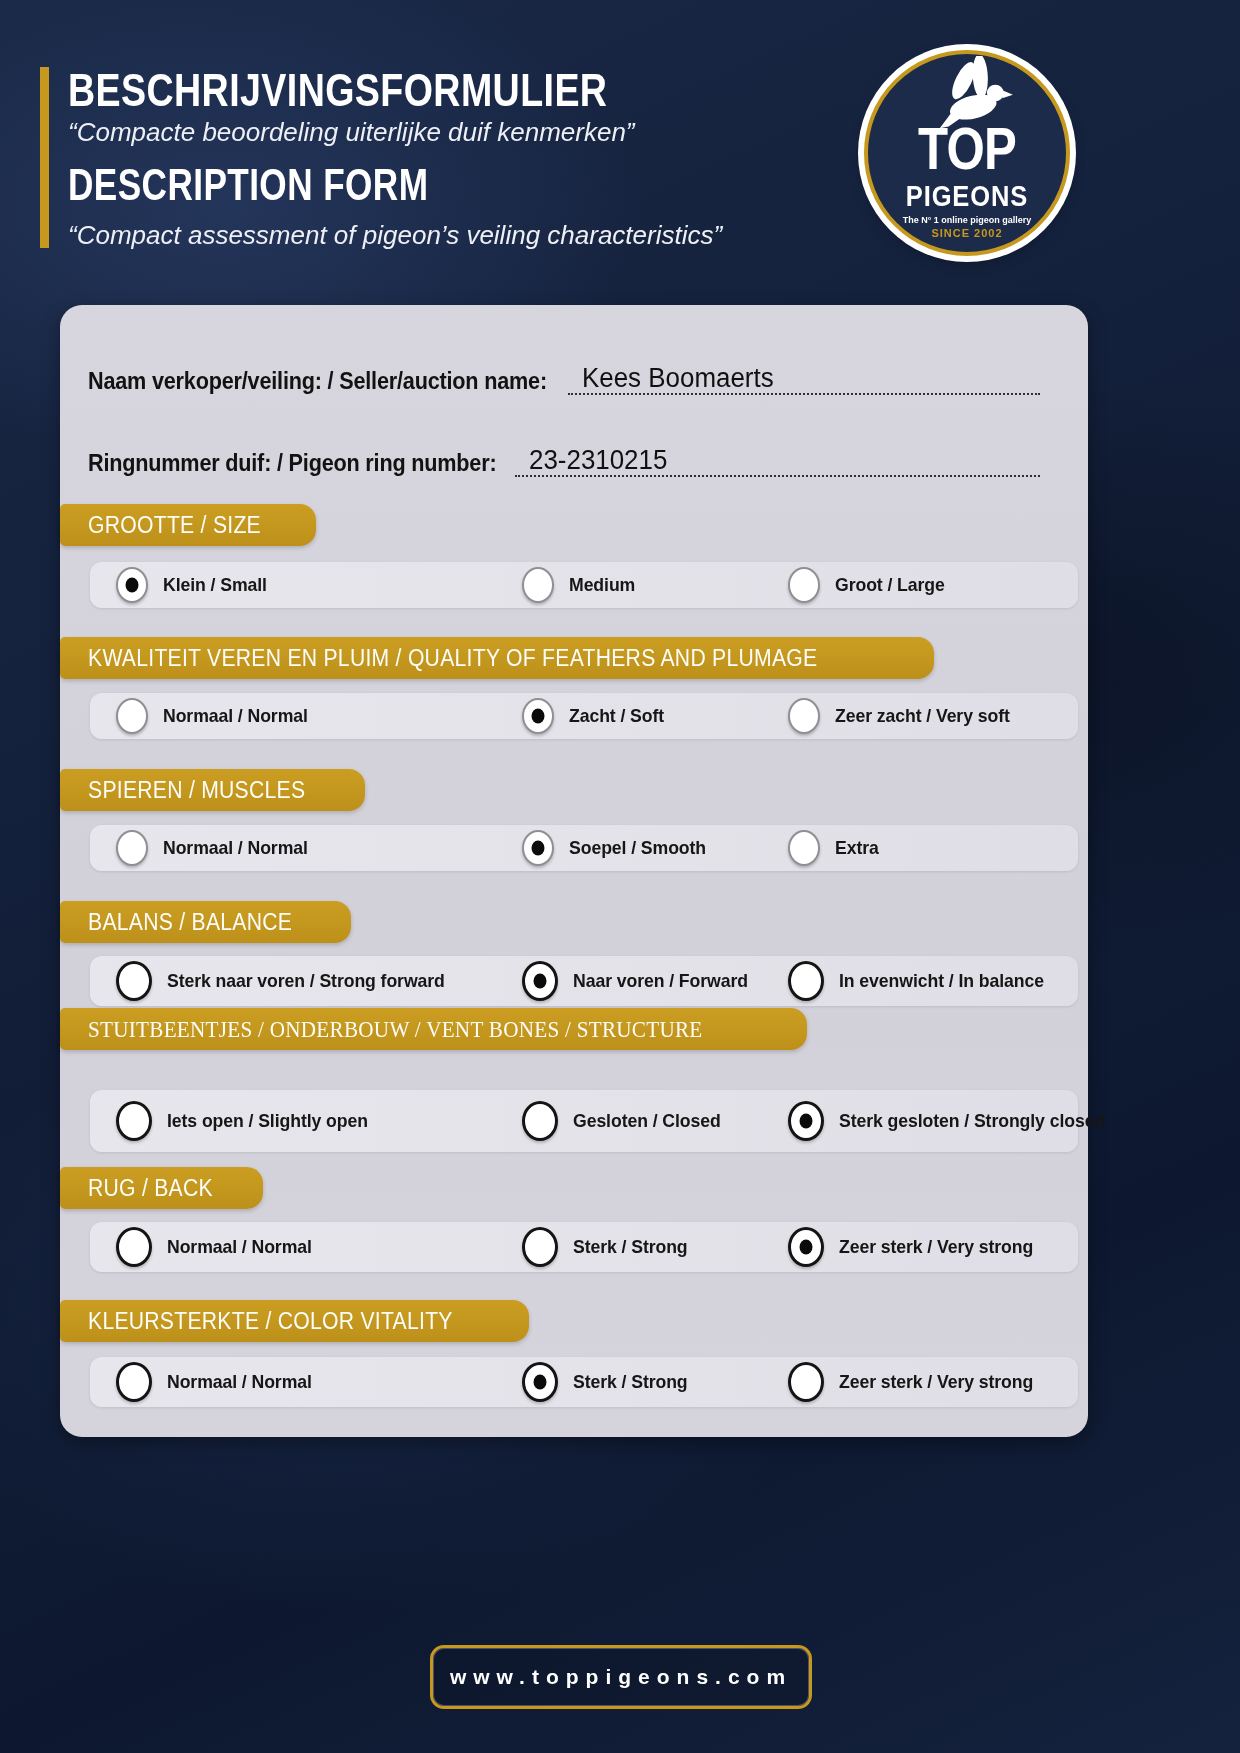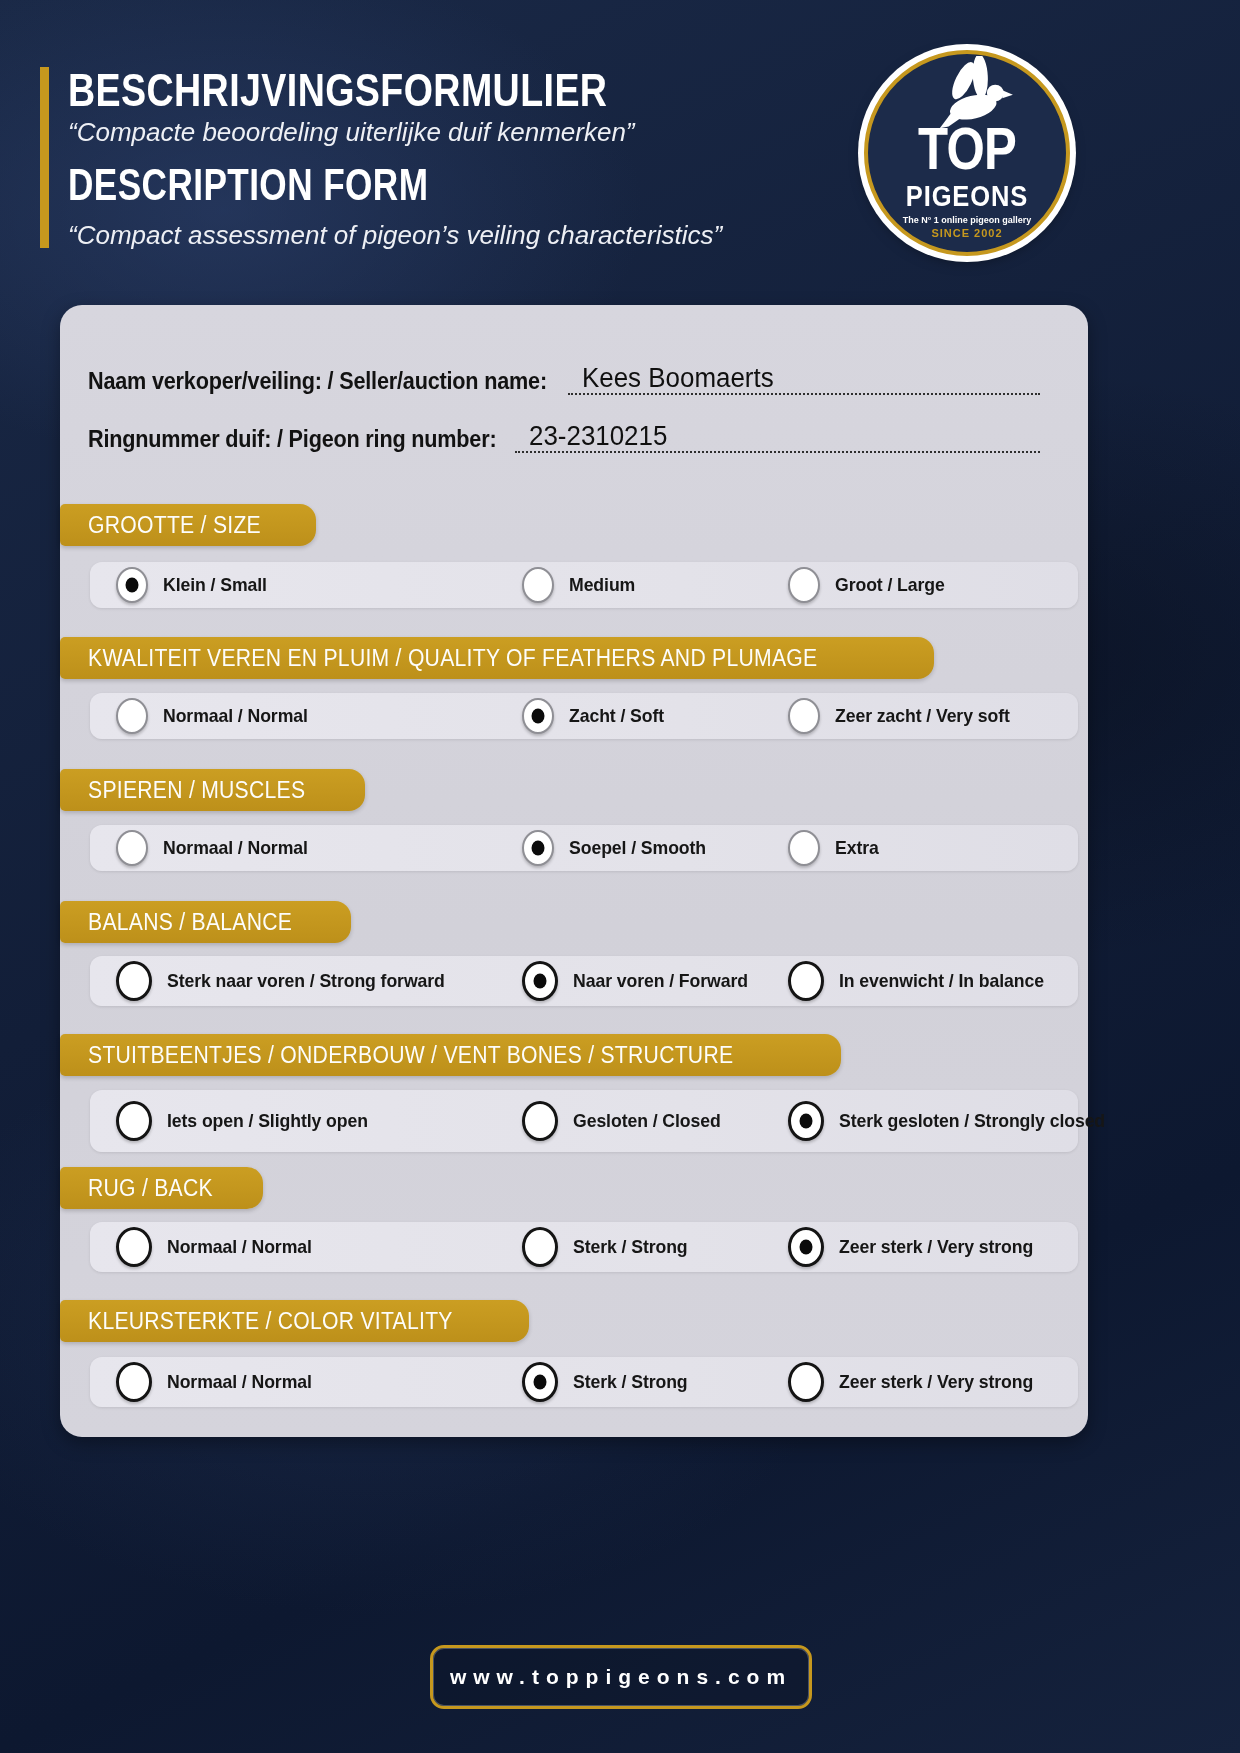--- a/index.html
+++ b/index.html
@@ -90,21 +90,21 @@
     <div class="logo-tagline">The N° 1 online pigeon gallery</div>
     <div class="logo-since">SINCE 2002</div>
   </div>
 
   <div class="panel">
 
     <div class="field" style="top:58px;">
       <span class="flabel">Naam verkoper/veiling: / Seller/auction name:</span>
       <span class="fline"><span class="fvalue">Kees Boomaerts</span></span>
     </div>
-    <div class="field" style="top:116px;">
+    <div class="field" style="top:140px;">
       <span class="flabel">Ringnummer duif: / Pigeon ring number:</span>
       <span class="fline"><span class="fvalue">23-2310215</span></span>
     </div>
 
     <div class="secbar" style="top:199px;text-align:right;">
         <span>GROOTTE / SIZE</span>
       </div>
     <div class="optrow" style="top:257px; height:46px;">
       <div class="option opt1">
           <span class="radio checked"></span>
@@ -167,21 +167,21 @@
       <div class="option opt2">
           <span class="radio checked"></span>
           <span class="olabel">Naar voren / Forward</span>
         </div>
       <div class="option opt3">
           <span class="radio"></span>
           <span class="olabel">In evenwicht / In balance</span>
         </div>
     </div>
 
-    <div class="secbar" style="top:729px;">
+    <div class="secbar" style="top:703px;font-family:Liberation Serif, serif;">
         <span>STUITBEENTJES / ONDERBOUW / VENT BONES / STRUCTURE</span>
       </div>
     <div class="optrow heavy" style="top:785px; height:62px;">
       <div class="option opt1">
           <span class="radio"></span>
           <span class="olabel">Iets open / Slightly open</span>
         </div>
       <div class="option opt2">
           <span class="radio"></span>
           <span class="olabel">Gesloten / Closed</span>

